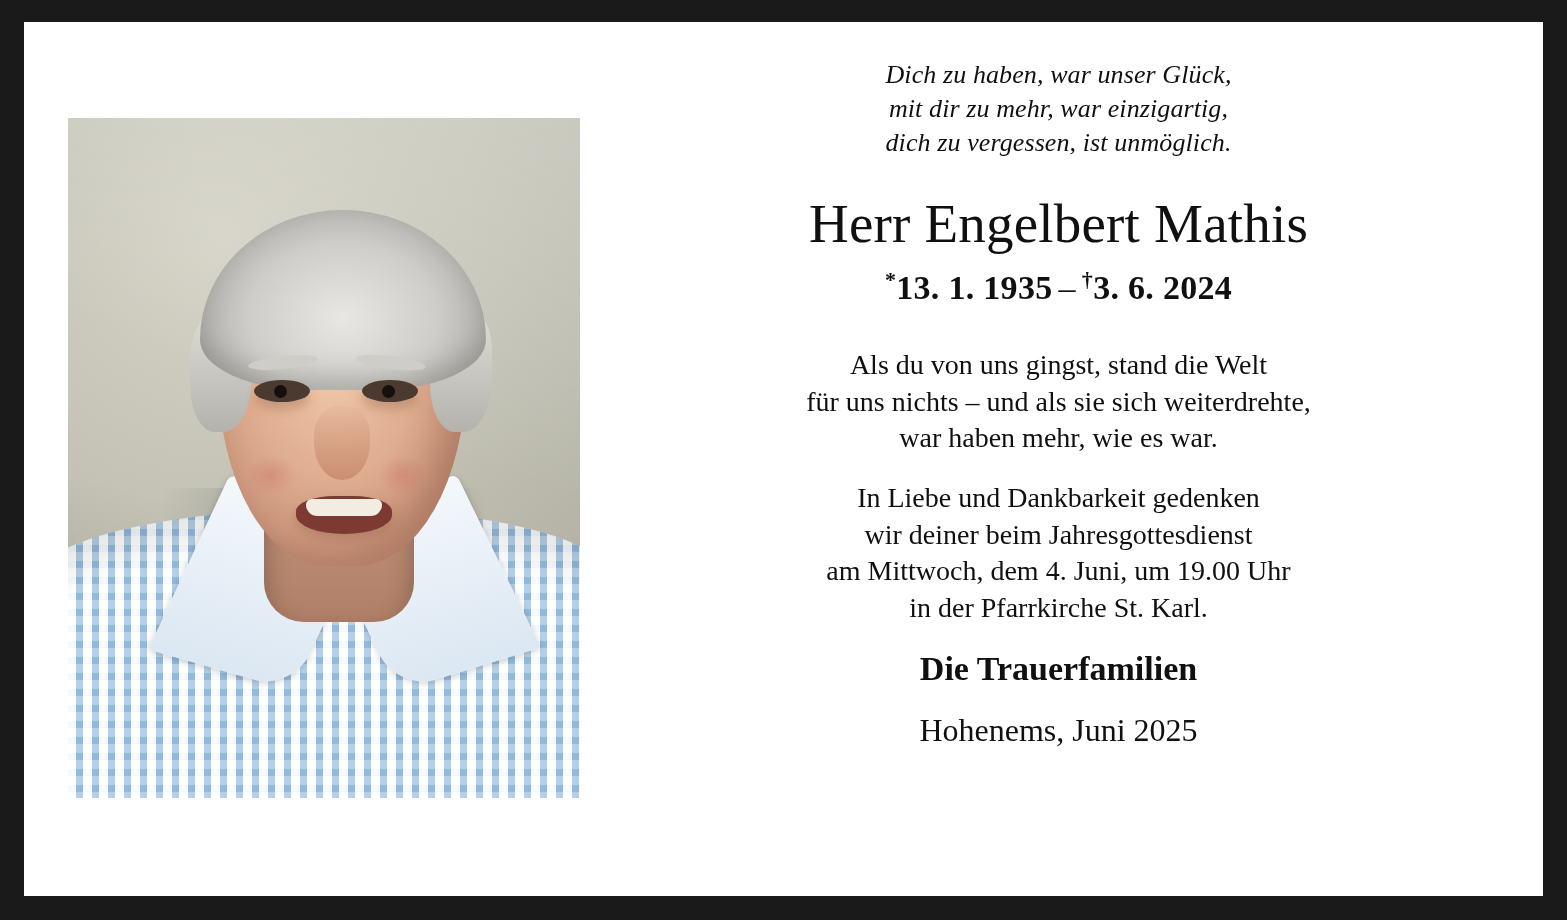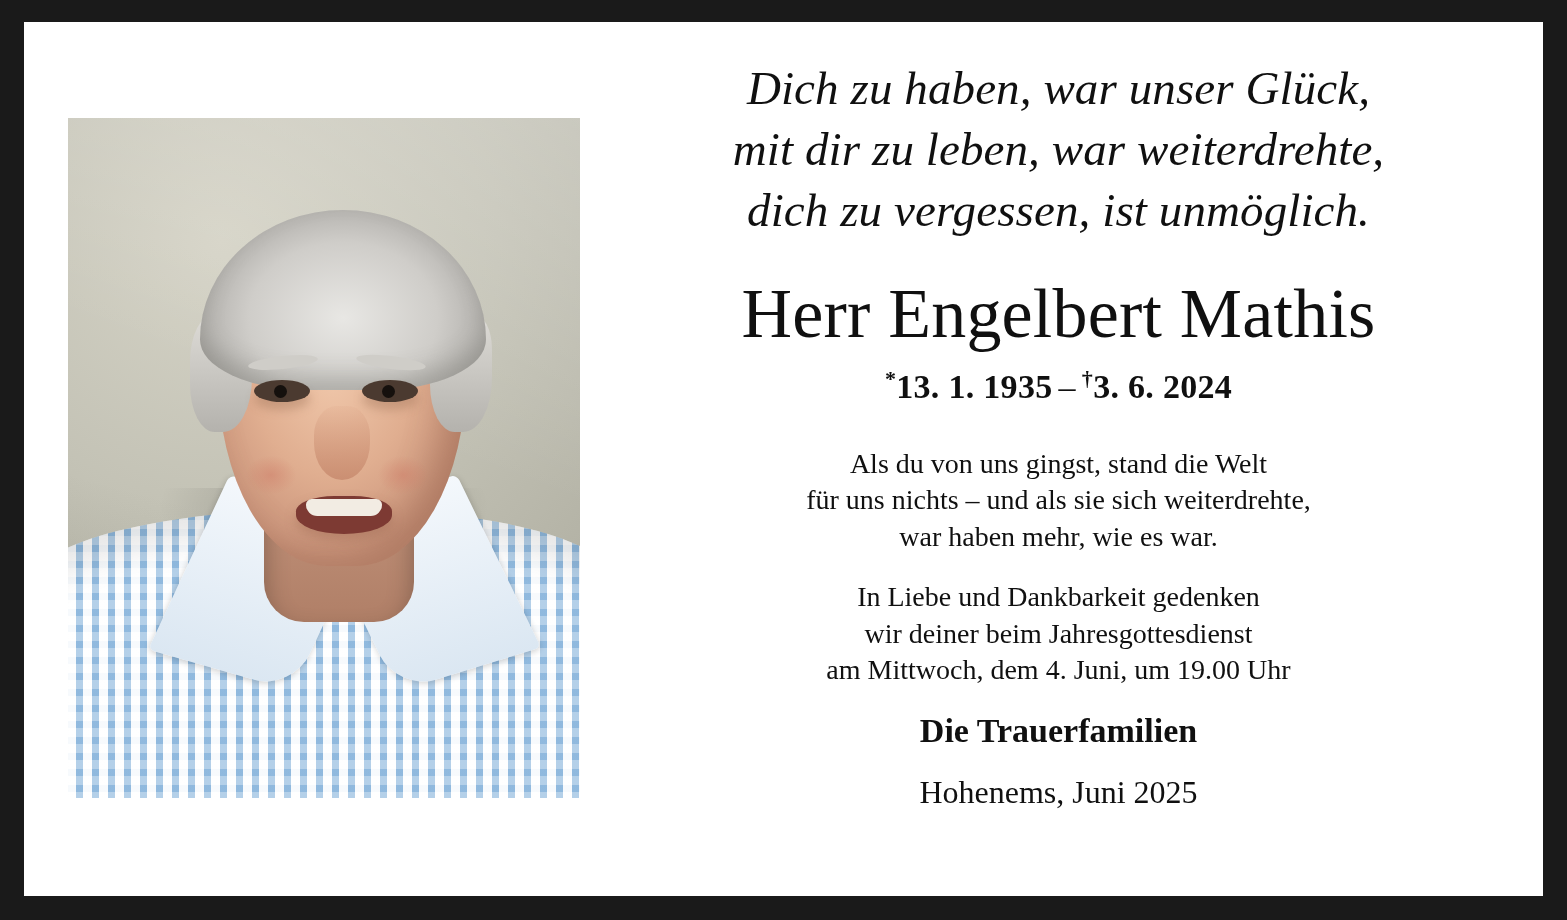--- a/index.html
+++ b/index.html
@@ -240,35 +240,35 @@
 
   
   .text-col {
     flex: 1 1 auto;
     padding: 36px 60px 0 10px;
     text-align: center;
   }
 
   .verse-top {
     font-style: italic;
-    font-size: 47px;
+    font-size: 26px;
     line-height: 1.30;
     letter-spacing: 0.1px;
     margin: 0 0 34px 0;
   }
   .verse-top div { white-space: nowrap; }
 
   .lead-line {
     font-size: 37px;
     line-height: 1.2;
     margin: 0 0 18px 0;
   }
 
   .name {
-    font-size: 70px;
+    font-size: 55px;
     line-height: 1.12;
     margin: 0 0 12px 0;
     letter-spacing: 0.2px;
   }
 
   .dates {
     font-size: 34px;
     font-weight: bold;
     margin: 0 0 40px 0;
     letter-spacing: 0.3px;
@@ -330,41 +330,42 @@
         <div class="nose"></div>
         <div class="mouth"></div>
         <div class="teeth"></div>
       </div>
     </div>
 
     <div class="text-col">
 
       <div class="verse-top">
         <div>Dich zu haben, war unser Glück,</div>
-        <div>mit dir zu leben, war weiterdrehte,</div>
+        <div>mit dir zu mehr, war einzigartig,</div>
         <div>dich zu vergessen, ist unmöglich.</div>
       </div>
 
 
       <div class="name">Herr Engelbert Mathis</div>
 
       <div class="dates">
         <span class="sym">*</span><span>13. 1. 1935</span><span class="dash">–</span><span class="sym">†</span><span>3. 6. 2024</span>
       </div>
 
       <div class="para">
         <div>Als du von uns gingst, stand die Welt</div>
         <div>für uns nichts – und als sie sich weiterdrehte,</div>
         <div>war haben mehr, wie es war.</div>
       </div>
 
       <div class="para">
         <div>In Liebe und Dankbarkeit gedenken</div>
         <div>wir deiner beim Jahresgottesdienst</div>
         <div>am Mittwoch, dem 4. Juni, um 19.00 Uhr</div>
+        <div>in der Pfarrkirche St. Karl.</div>
       </div>
 
       <div class="family">Die Trauerfamilien</div>
 
       <div class="place">Hohenems, Juni 2025</div>
 
     </div>
   </div>
 </div>
 

